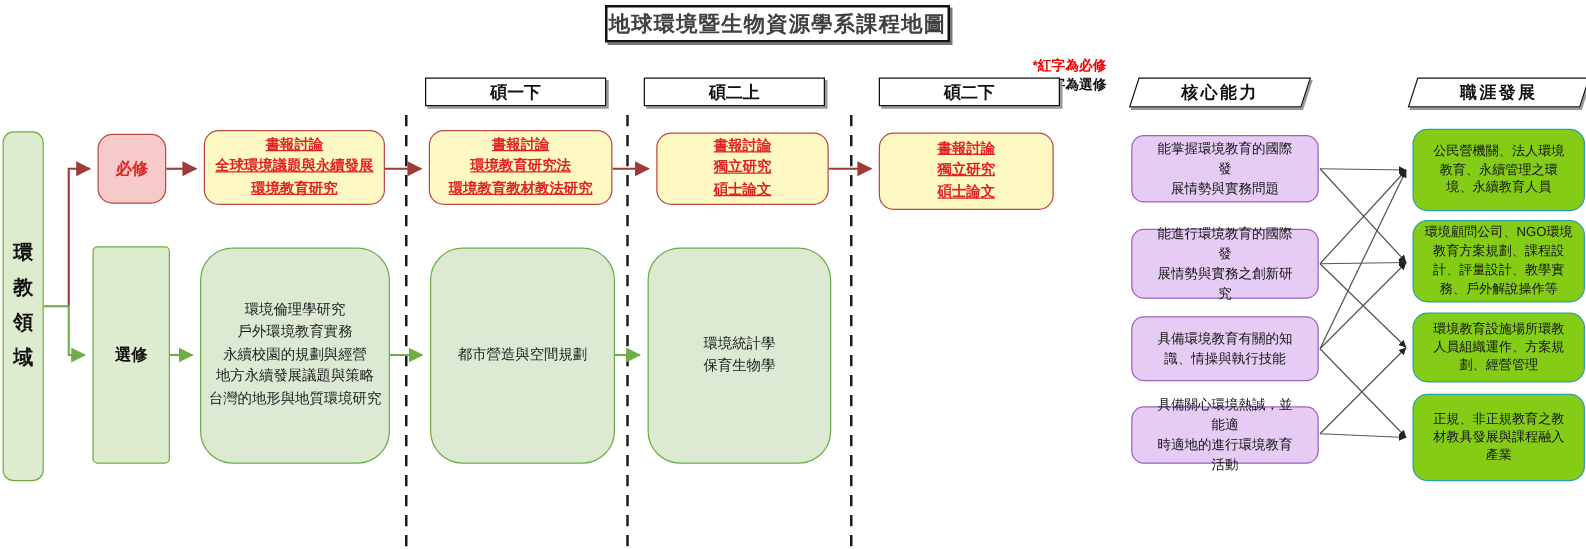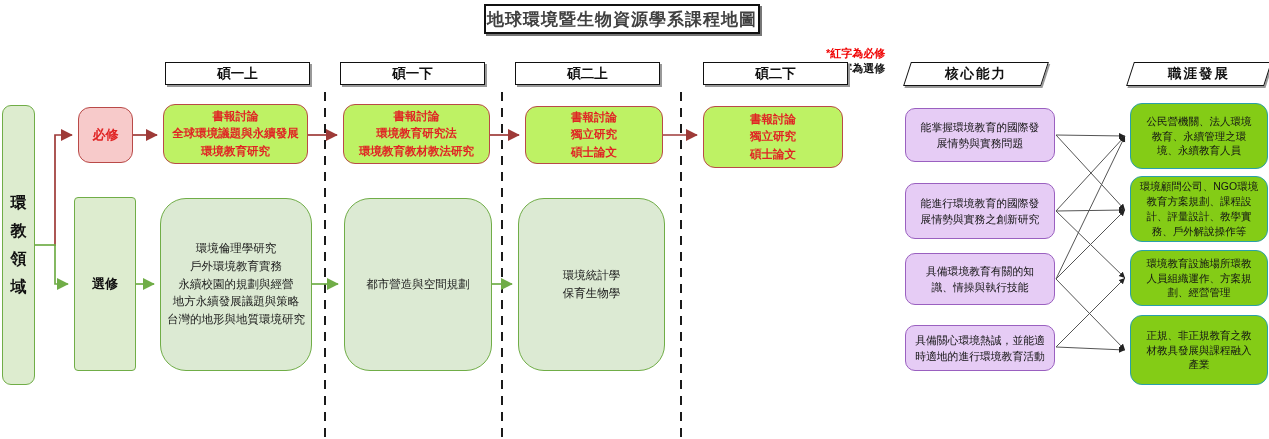--- a/index.html
+++ b/index.html
@@ -14,30 +14,30 @@
   .legend .req{color:#f00000;}
   .legend .ele{color:#111;}
   .sem-header{background:#fff;border:1.7px solid #111;box-shadow:2px 2px 0 #999;
               font-weight:bold;font-size:13.5px;color:#111;}
   .domain-box{background:#ddeccf;border:1.8px solid #70ad47;border-radius:9px;
               font-weight:bold;font-size:16px;line-height:1.75;color:#111;}
   .branch-req{background:#f7caca;border:1.8px solid #b94a48;border-radius:12px;
               color:#e02424;font-weight:bold;font-size:13px;}
   .branch-ele{background:#ddeccf;border:1.8px solid #70ad47;border-radius:4px;
               color:#111;font-weight:bold;font-size:13px;}
-  .red-course{background:#bef264;border:1.7px solid #b94a48;border-radius:12px;
-              color:#e02424;font-weight:bold;font-size:11.5px;line-height:1.5;}
+  .red-course{background:#fef9c3;border:1.7px solid #b94a48;border-radius:12px;
+              color:#e02424;font-weight:bold;font-size:11.5px;line-height:1.5;text-decoration:underline;}
   .green-course{background:#dcead3;border:1.7px solid #70ad47;border-radius:26px;
               color:#1b1b1b;font-size:11.5px;line-height:1.55;}
   .para{position:absolute;z-index:2;border:1.7px solid #111;background:#fff;
         box-shadow:2px 2px 0 #999;transform:skewX(-18deg);
         display:flex;align-items:center;justify-content:center;box-sizing:border-box;}
   .para span{transform:skewX(18deg);font-weight:bold;font-size:13.5px;letter-spacing:2px;color:#111;}
   .purple-box{background:#e6ccf5;border:1.5px solid #9a60c0;border-radius:10px;
-              color:#141414;font-size:10.8px;line-height:1.5;padding:0;}
+              color:#141414;font-size:10.8px;line-height:1.5;padding:16px;}
   .cyan-box{background:#84cc16;border:1.5px solid #2aa0aa;border-radius:12px;
             color:#141414;font-size:10.5px;line-height:1.42;padding:2px;}
   .conn-line{stroke:#555;stroke-width:1;}
   .dash-line{stroke:#1a1a1a;stroke-width:2;stroke-dasharray:9 7;}
   .red-line{stroke:#9e3a38;stroke-width:1.7;fill:none;}
   .green-line{stroke:#70ad47;stroke-width:1.7;fill:none;}
 </style>
 </head>
 <body>
 
@@ -83,21 +83,20 @@
       <line x1="1056" y1="347" x2="1125" y2="278" class="conn-line" marker-end="url(#arrow-gray)"></line>
       <line x1="1056" y1="347" x2="1125" y2="350" class="conn-line" marker-end="url(#arrow-gray)"></line>
     </svg>
 
   <div class="box title-box" style="left:484px;top:4px;width:276px;height:30px;">地球環境暨生物資源學系課程地圖</div>
   <div class="legend" style="left:826px;top:6px;margin-top:40px;">
     <div class="req">*紅字為必修</div>
     <div class="ele">*黑字為選修</div>
   </div>
 
-  <div class="box sem-header" style="left:165px;top:62px;width:145px;height:23px;">碩一上</div>
   <div class="box sem-header" style="left:340px;top:62px;width:145px;height:23px;">碩一下</div>
   <div class="box sem-header" style="left:515px;top:62px;width:145px;height:23px;">碩二上</div>
   <div class="box sem-header" style="left:703px;top:62px;width:145px;height:23px;">碩二下</div>
 
   <div class="box domain-box" style="left:2px;top:105px;width:33px;height:280px;">環
 教
 領
 域</div>
   <div class="box branch-req" style="left:78px;top:107px;width:55px;height:56px;">必修</div>
   <div class="box branch-ele" style="left:74px;top:197px;width:62px;height:174px;">選修</div>

